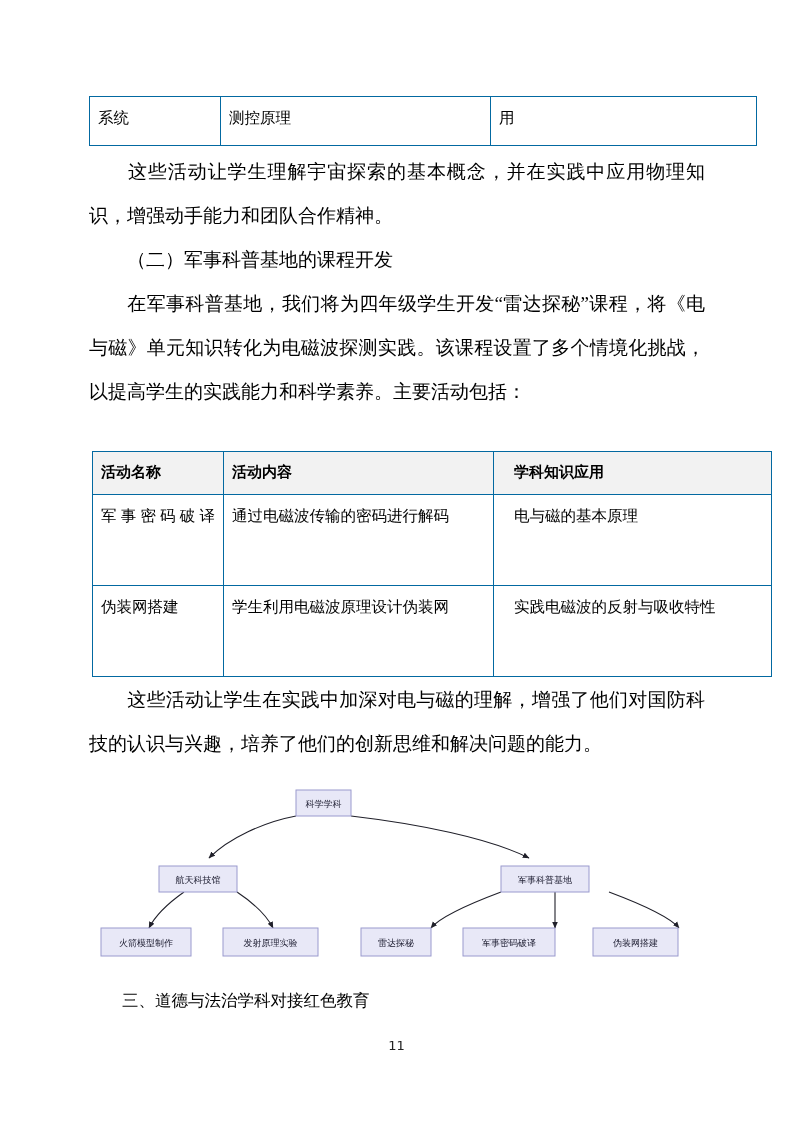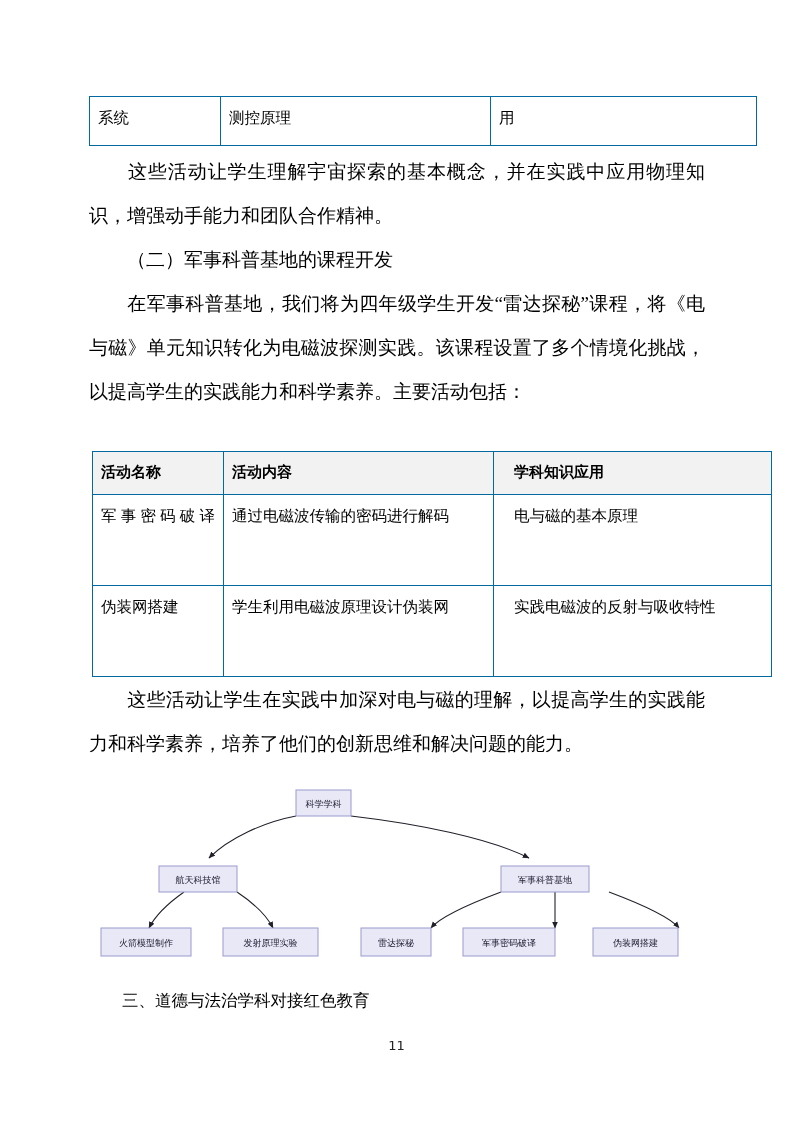--- a/index.html
+++ b/index.html
@@ -156,21 +156,21 @@
         <td>电与磁的基本原理</td>
       </tr>
       <tr class="r2">
         <td>伪装网搭建</td>
         <td>学生利用电磁波原理设计伪装网</td>
         <td>实践电磁波的反射与吸收特性</td>
       </tr>
     </tbody>
   </table>
 
-  <div class="para p4"><span class="indent"></span><span>这些活动让学生在实践中加深对电与磁的理解，以提高学生的实践能力和科学素养，培养了他们的创新思维和解决问题的能力。</span></div>
+  <div class="para p4"><span class="indent"></span><span>这些活动让学生在实践中加深对电与磁的理解，增强了他们对国防科技的认识与兴趣，培养了他们的创新思维和解决问题的能力。</span></div>
 
   <div class="diagram">
     <svg width="616" height="200" viewBox="0 0 616 200" xmlns="http://www.w3.org/2000/svg">
       <defs>
         <marker id="arrowhead" markerWidth="7" markerHeight="7" refX="5.6" refY="3" orient="auto">
           <path d="M0,0.4 L6,3 L0,5.6 Z" fill="#20202a"></path>
         </marker>
       </defs>
 
       <path class="connector" d="M 207,36 C 175,42 140,58 120,78" marker-end="url(#arrowhead)"></path>

